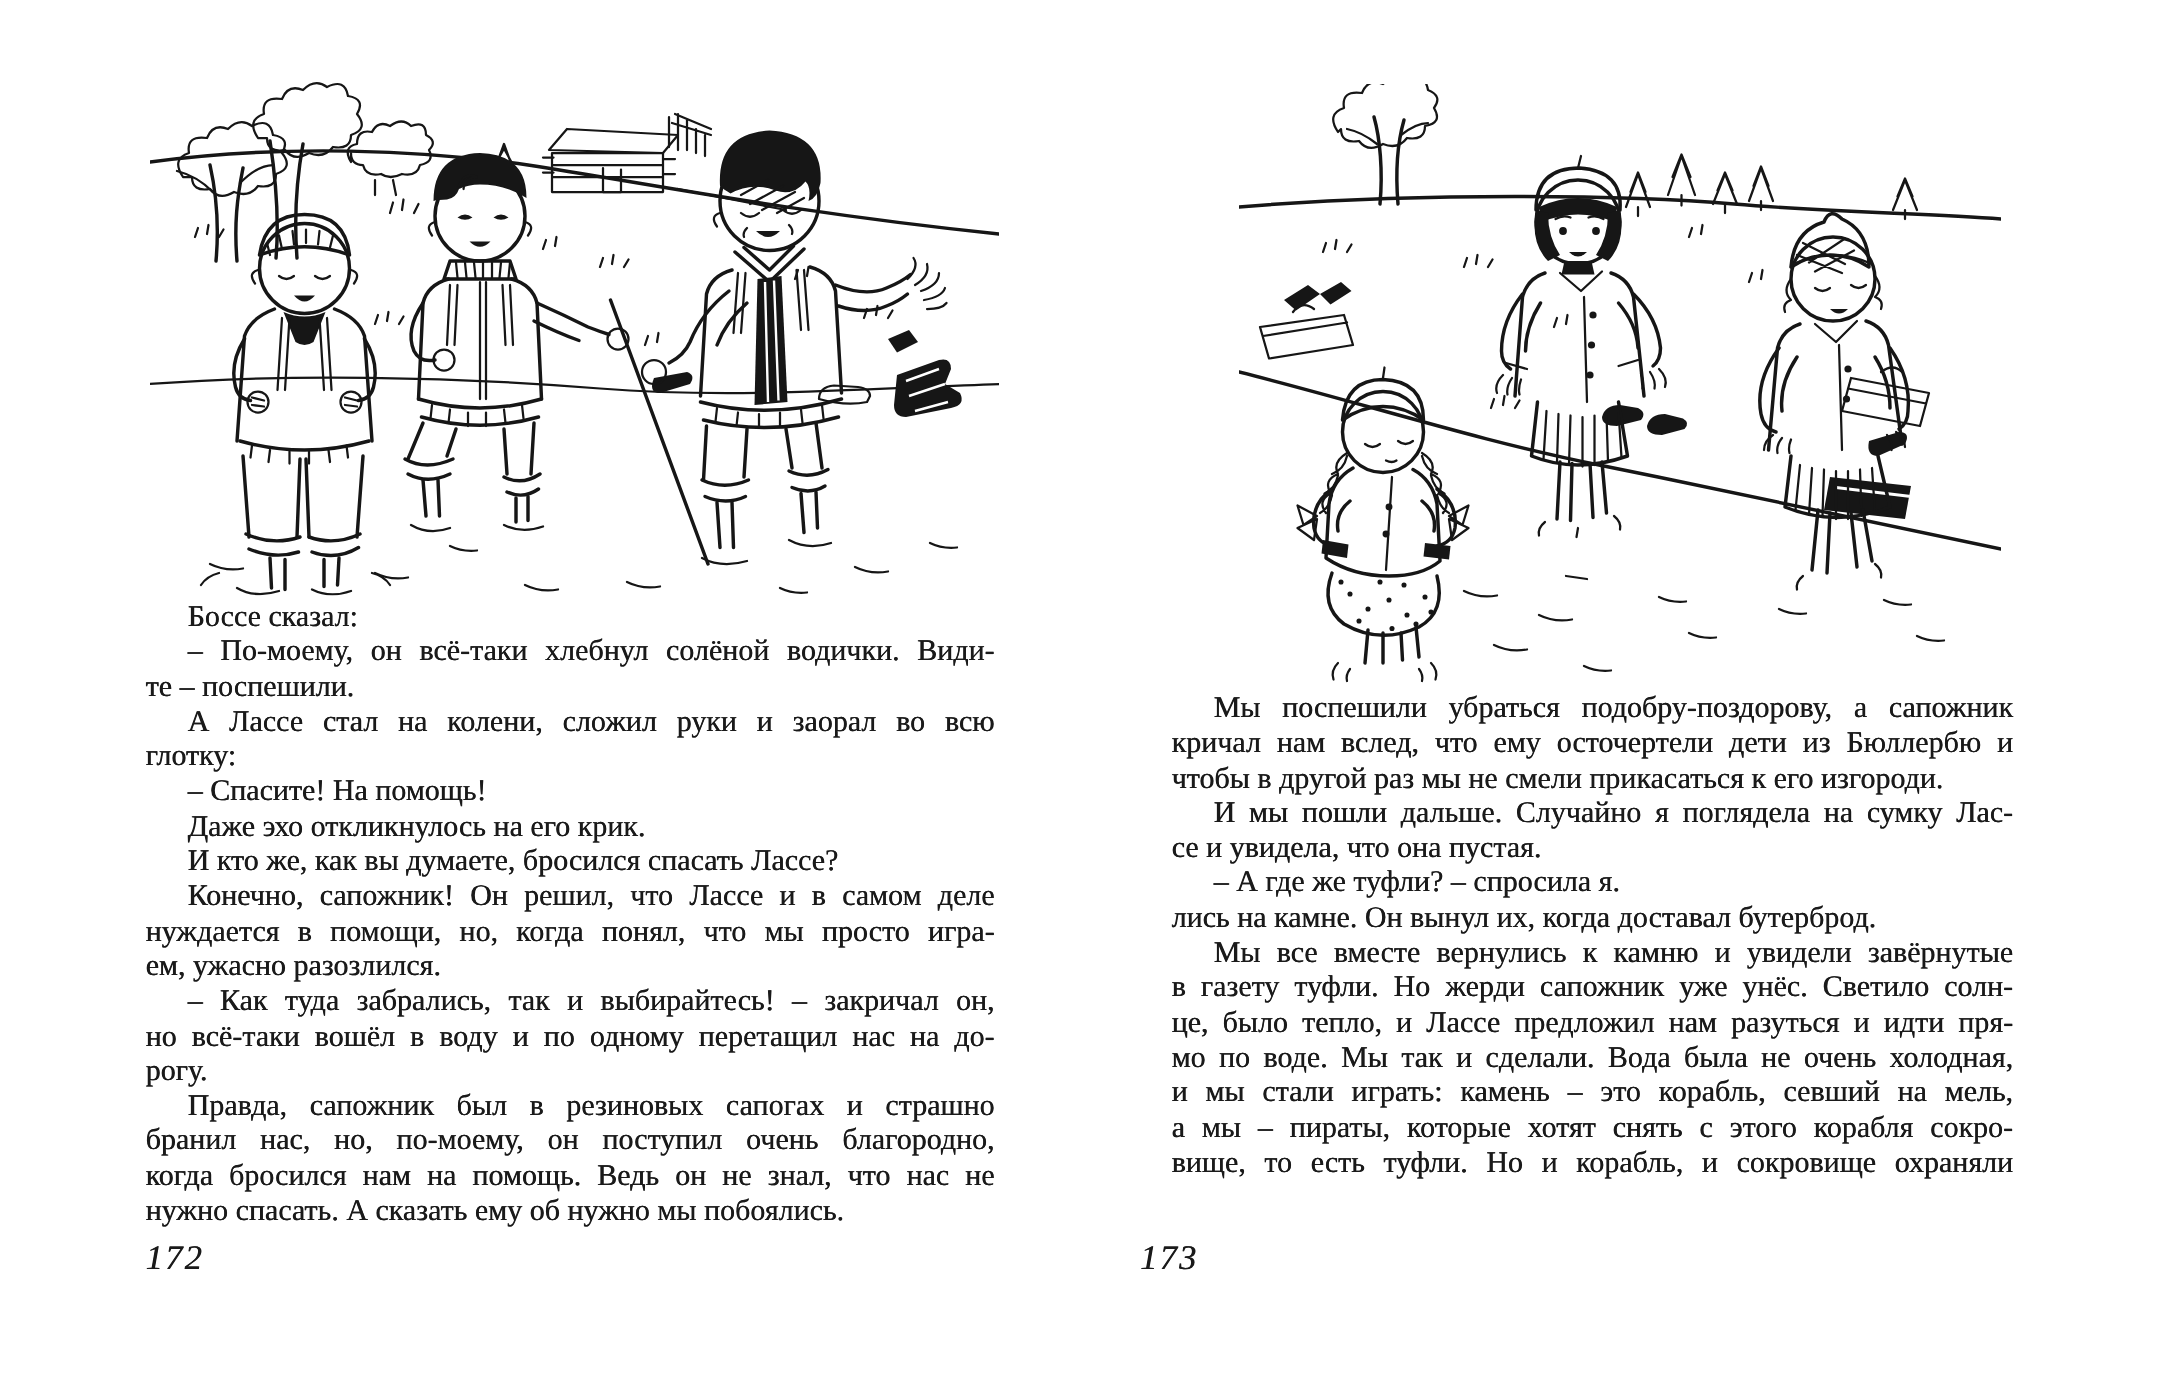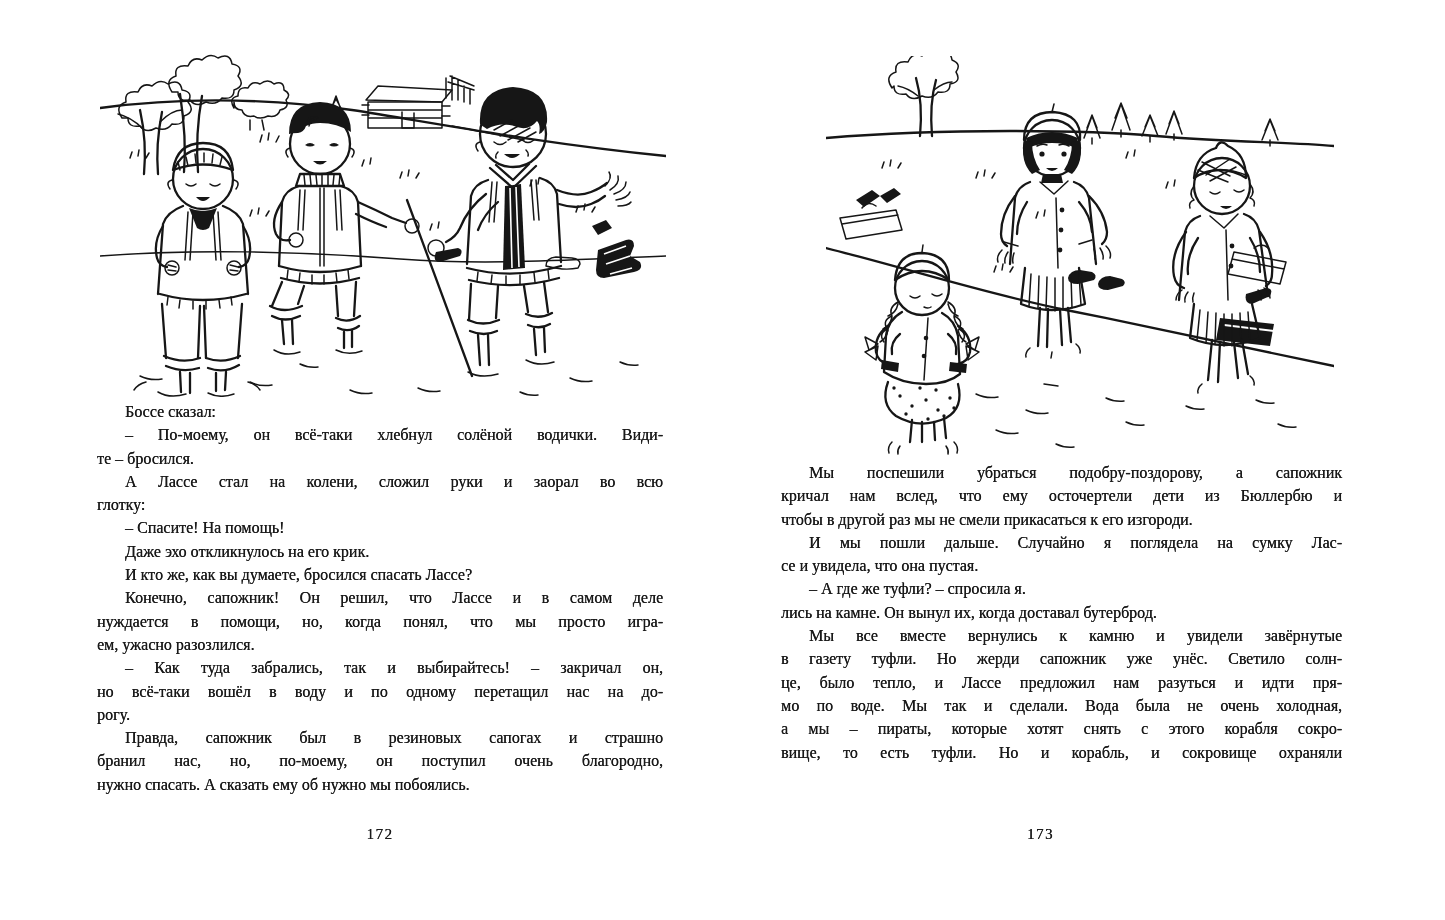--- a/index.html
+++ b/index.html
@@ -8,34 +8,35 @@
     background:#ffffff;color:#1a1a1a;
     font-family:"Liberation Serif","DejaVu Serif",serif;
   }
   .ill{position:absolute;margin:0;padding:0}
   .ill svg{display:block;width:100%;height:100%}
   .ill-left{left:100px;top:44px;width:566px;height:353px}
   .ill-right{left:826px;top:56px;width:508px;height:402px}
 
   .text-col{
     position:absolute;
-    font-size:16px;line-height:23.3px;
+    font-size:20px;line-height:23.3px;
     text-shadow:0.25px 0 0 currentColor;
   }
   .text-left{left:97px;top:400px;width:566px}
   .text-right{left:781px;top:461px;width:561px}
   .para{margin:0}
   .line{text-align:justify;text-align-last:justify}
   .line.end{text-align-last:left}
   .line.first{text-indent:28px}
 
   .folio{
-    position:absolute;top:826px;text-align:center;
-    font-size:15px;letter-spacing:1.5px;
+    position:absolute;top:826px;
+    font-size:23px;letter-spacing:1.5px;
     text-shadow:0.25px 0 0 currentColor;
+    font-style:italic;
   }
   .folio-left{left:97px;width:566px}
   .folio-right{left:760px;width:561px}
 
   
   .s{fill:none;stroke:#161616;stroke-width:2.3;stroke-linecap:round;stroke-linejoin:round}
   .t{fill:none;stroke:#161616;stroke-width:1.5;stroke-linecap:round;stroke-linejoin:round}
   .f{fill:#161616;stroke:none}
 </style>
 </head>
@@ -288,21 +289,21 @@
   </g>
 </svg>
 </figure>
 
 <div class="text-col text-left">
     <div class="para">
       <div class="line first end">Боссе сказал:</div>
     </div>
     <div class="para">
       <div class="line first">– По-моему, он всё-таки хлебнул солёной водички. Види-</div>
-      <div class="line end">те – бросился.</div>
+      <div class="line end">те – поспешили.</div>
     </div>
     <div class="para">
       <div class="line first">А Лассе стал на колени, сложил руки и заорал во всю</div>
       <div class="line end">глотку:</div>
     </div>
     <div class="para">
       <div class="line first end">– Спасите! На помощь!</div>
     </div>
     <div class="para">
       <div class="line first end">Даже эхо откликнулось на его крик.</div>
@@ -316,20 +317,21 @@
       <div class="line end">ем, ужасно разозлился.</div>
     </div>
     <div class="para">
       <div class="line first">– Как туда забрались, так и выбирайтесь! – закричал он,</div>
       <div class="line">но всё-таки вошёл в воду и по одному перетащил нас на до-</div>
       <div class="line end">рогу.</div>
     </div>
     <div class="para">
       <div class="line first">Правда, сапожник был в резиновых сапогах и страшно</div>
       <div class="line">бранил нас, но, по-моему, он поступил очень благородно,</div>
+      <div class="line">когда бросился нам на помощь. Ведь он не знал, что нас не</div>
       <div class="line end">нужно спасать. А сказать ему об нужно мы побоялись.</div>
     </div>
   </div>
 
 <div class="text-col text-right">
     <div class="para">
       <div class="line first">Мы поспешили убраться подобру-поздорову, а сапожник</div>
       <div class="line">кричал нам вслед, что ему осточертели дети из Бюллербю и</div>
       <div class="line end">чтобы в другой раз мы не смели прикасаться к его изгороди.</div>
     </div>
@@ -341,19 +343,20 @@
       <div class="line first end">– А где же туфли? – спросила я.</div>
     </div>
     <div class="para">
       <div class="line end">лись на камне. Он вынул их, когда доставал бутерброд.</div>
     </div>
     <div class="para">
       <div class="line first">Мы все вместе вернулись к камню и увидели завёрнутые</div>
       <div class="line">в газету туфли. Но жерди сапожник уже унёс. Светило солн-</div>
       <div class="line">це, было тепло, и Лассе предложил нам разуться и идти пря-</div>
       <div class="line">мо по воде. Мы так и сделали. Вода была не очень холодная,</div>
+      <div class="line">и мы стали играть: камень – это корабль, севший на мель,</div>
       <div class="line">а мы – пираты, которые хотят снять с этого корабля сокро-</div>
       <div class="line">вище, то есть туфли. Но и корабль, и сокровище охраняли</div>
     </div>
   </div>
 
 <div class="folio folio-left">172</div>
 <div class="folio folio-right">173</div>
 
 </body></html>

